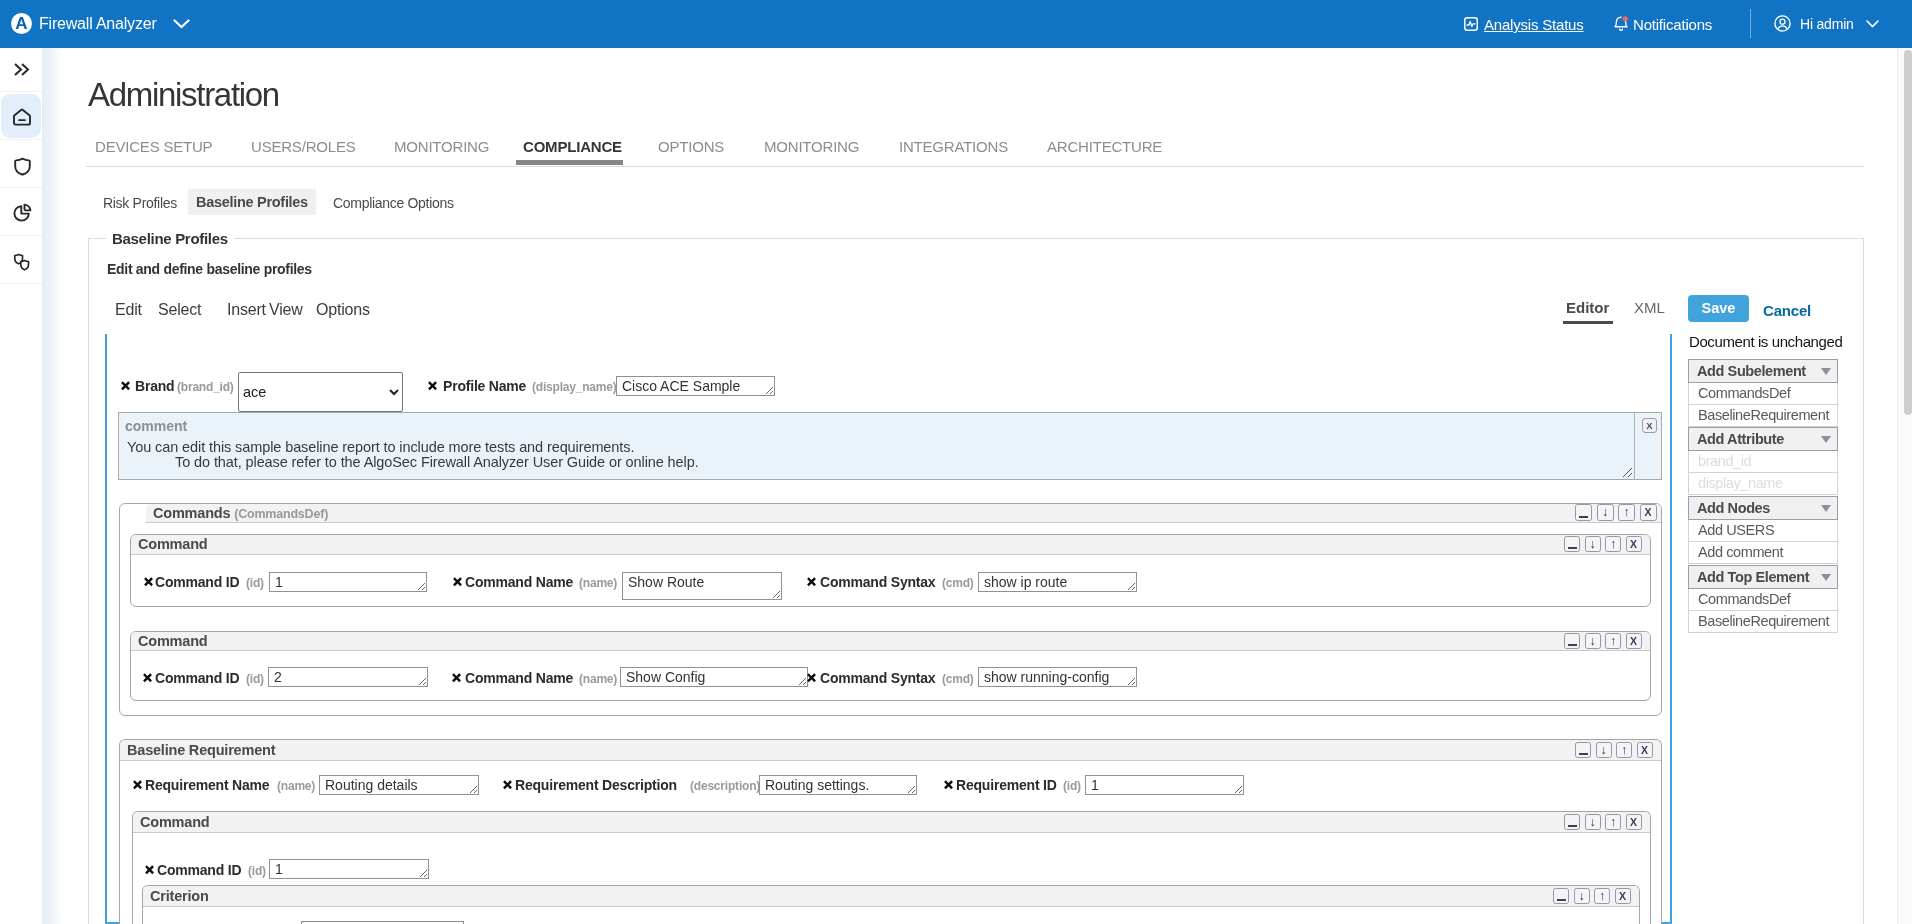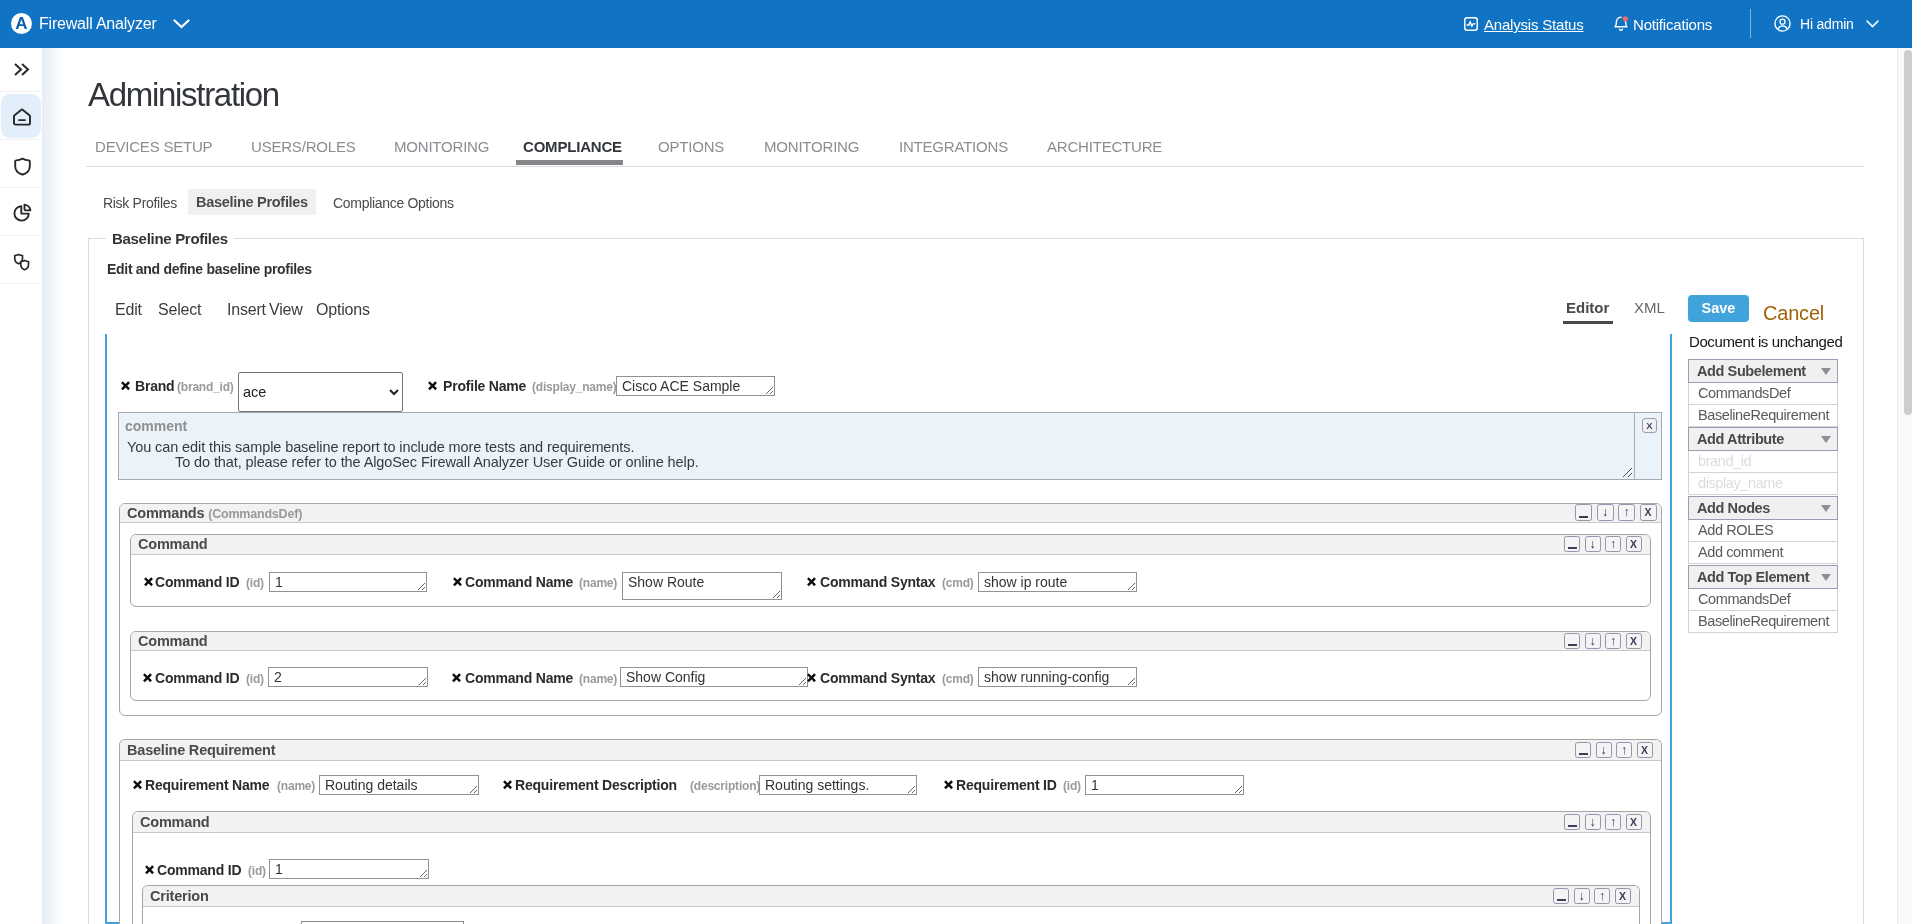--- a/index.html
+++ b/index.html
@@ -32,21 +32,21 @@
 
 
 #fset { position:absolute; left:88px; top:238px; width:1776px; height:690px; border:1px solid #dcdcdc; border-bottom:none; }
 #fsetlegend { position:absolute; left:106px; top:230px; background:#fff; padding:0 6px; font-size:15px; font-weight:bold; color:#333; letter-spacing:-0.3px; }
 #fsetsub { position:absolute; left:107px; top:261px; font-size:14px; font-weight:bold; color:#333; letter-spacing:-0.3px; }
 .menuitem { position:absolute; top:301px; font-size:16px; color:#3c3c3c; letter-spacing:-0.2px; }
 #edtab { position:absolute; left:1566px; top:299px; font-size:15px; font-weight:bold; color:#4a4a4a; }
 #edtabline { position:absolute; left:1563px; top:321px; width:50px; height:3px; background:#4a4a4a; }
 #xmltab { position:absolute; left:1634px; top:299px; font-size:15px; color:#666; }
 #savebtn { position:absolute; left:1688px; top:295px; width:61px; height:27px; background:#41a3dc; border-radius:4px; color:#fff; font-weight:bold; font-size:14.5px; text-align:center; line-height:27px; }
-#cancel { position:absolute; left:1763px; top:302px; font-size:20px; font-weight:normal; color:#a16207; letter-spacing:-0.2px; }
+#cancel { position:absolute; left:1763px; top:302px; font-size:15px; font-weight:bold; color:#0369a1; letter-spacing:-0.2px; }
 #docmsg { position:absolute; left:1689px; top:333px; font-size:15px; color:#141414; letter-spacing:-0.4px; }
 
 
 .rgroup { position:absolute; left:1688px; width:150px; }
 .rhead { position:relative; height:24px; border:1px solid #9b9bb1; background:#f0f0f0; font-size:14.5px; font-weight:bold; color:#4a4a4a; padding-left:8px; line-height:22px; letter-spacing:-0.4px; }
 .rhead .tri { position:absolute; right:6px; top:8px; width:0; height:0; border-left:5.5px solid transparent; border-right:5.5px solid transparent; border-top:7px solid #8e8e9a; }
 .ritem { height:22px; border:1px solid #d3d3d3; border-top:none; background:#fff; font-size:14.5px; color:#5a5a5a; padding-left:9px; line-height:20px; letter-spacing:-0.4px; }
 .ritem.dis { color:#dcdcdc; }
 
 
@@ -180,21 +180,21 @@
       <div class="ritem">CommandsDef</div>
       <div class="ritem">BaselineRequirement</div>
     </div>
     <div class="rgroup" style="top:427px;">
       <div class="rhead">Add Attribute<span class="tri"></span></div>
       <div class="ritem dis">brand_id</div>
       <div class="ritem dis">display_name</div>
     </div>
     <div class="rgroup" style="top:496px;">
       <div class="rhead">Add Nodes<span class="tri"></span></div>
-      <div class="ritem">Add ROLES</div>
+      <div class="ritem">Add USERS</div>
       <div class="ritem">Add comment</div>
     </div>
     <div class="rgroup" style="top:565px;">
       <div class="rhead">Add Top Element<span class="tri"></span></div>
       <div class="ritem">CommandsDef</div>
       <div class="ritem">BaselineRequirement</div>
     </div>
   </div>
   <div id="bluebox"></div>
   <div id="editorbody">
@@ -217,21 +217,21 @@
       <div id="commentx">X</div>
       <span id="commentlbl">comment</span>
       <span class="ctext" style="left:8px;top:26px;">You can edit this sample baseline report to include more tests and requirements.</span>
       <span class="ctext" style="left:56px;top:41px;">To do that, please refer to the AlgoSec Firewall Analyzer User Guide or online help.</span>
       <svg style="position:absolute;left:1502px;top:53px;" width="12" height="12" viewBox="0 0 12 12">
           <path d="M11 2 L2 11 M11 7 L7 11" stroke="#555" stroke-width="1" fill="none"></path>
         </svg>
     </div>
 
     <div class="sbox" style="left:119px;top:503px;width:1543px;height:213px;">
-      <div class="shead" style="height:19px;line-height:19px;">Commands <span class="hsub">(CommandsDef)</span></div>
+      <div class="shead" style="height:19px;line-height:19px;margin-left:26px;">Commands <span class="hsub">(CommandsDef)</span></div>
     </div>
     <div class="btns" style="left:1575px;top:504px;">
         <div class="sbtn" style="margin-left:0;">
           <i class="us"></i>
         </div>
         <div class="sbtn">↓</div>
         <div class="sbtn">↑</div>
         <div class="sbtn bx">X</div>
       </div>
 

